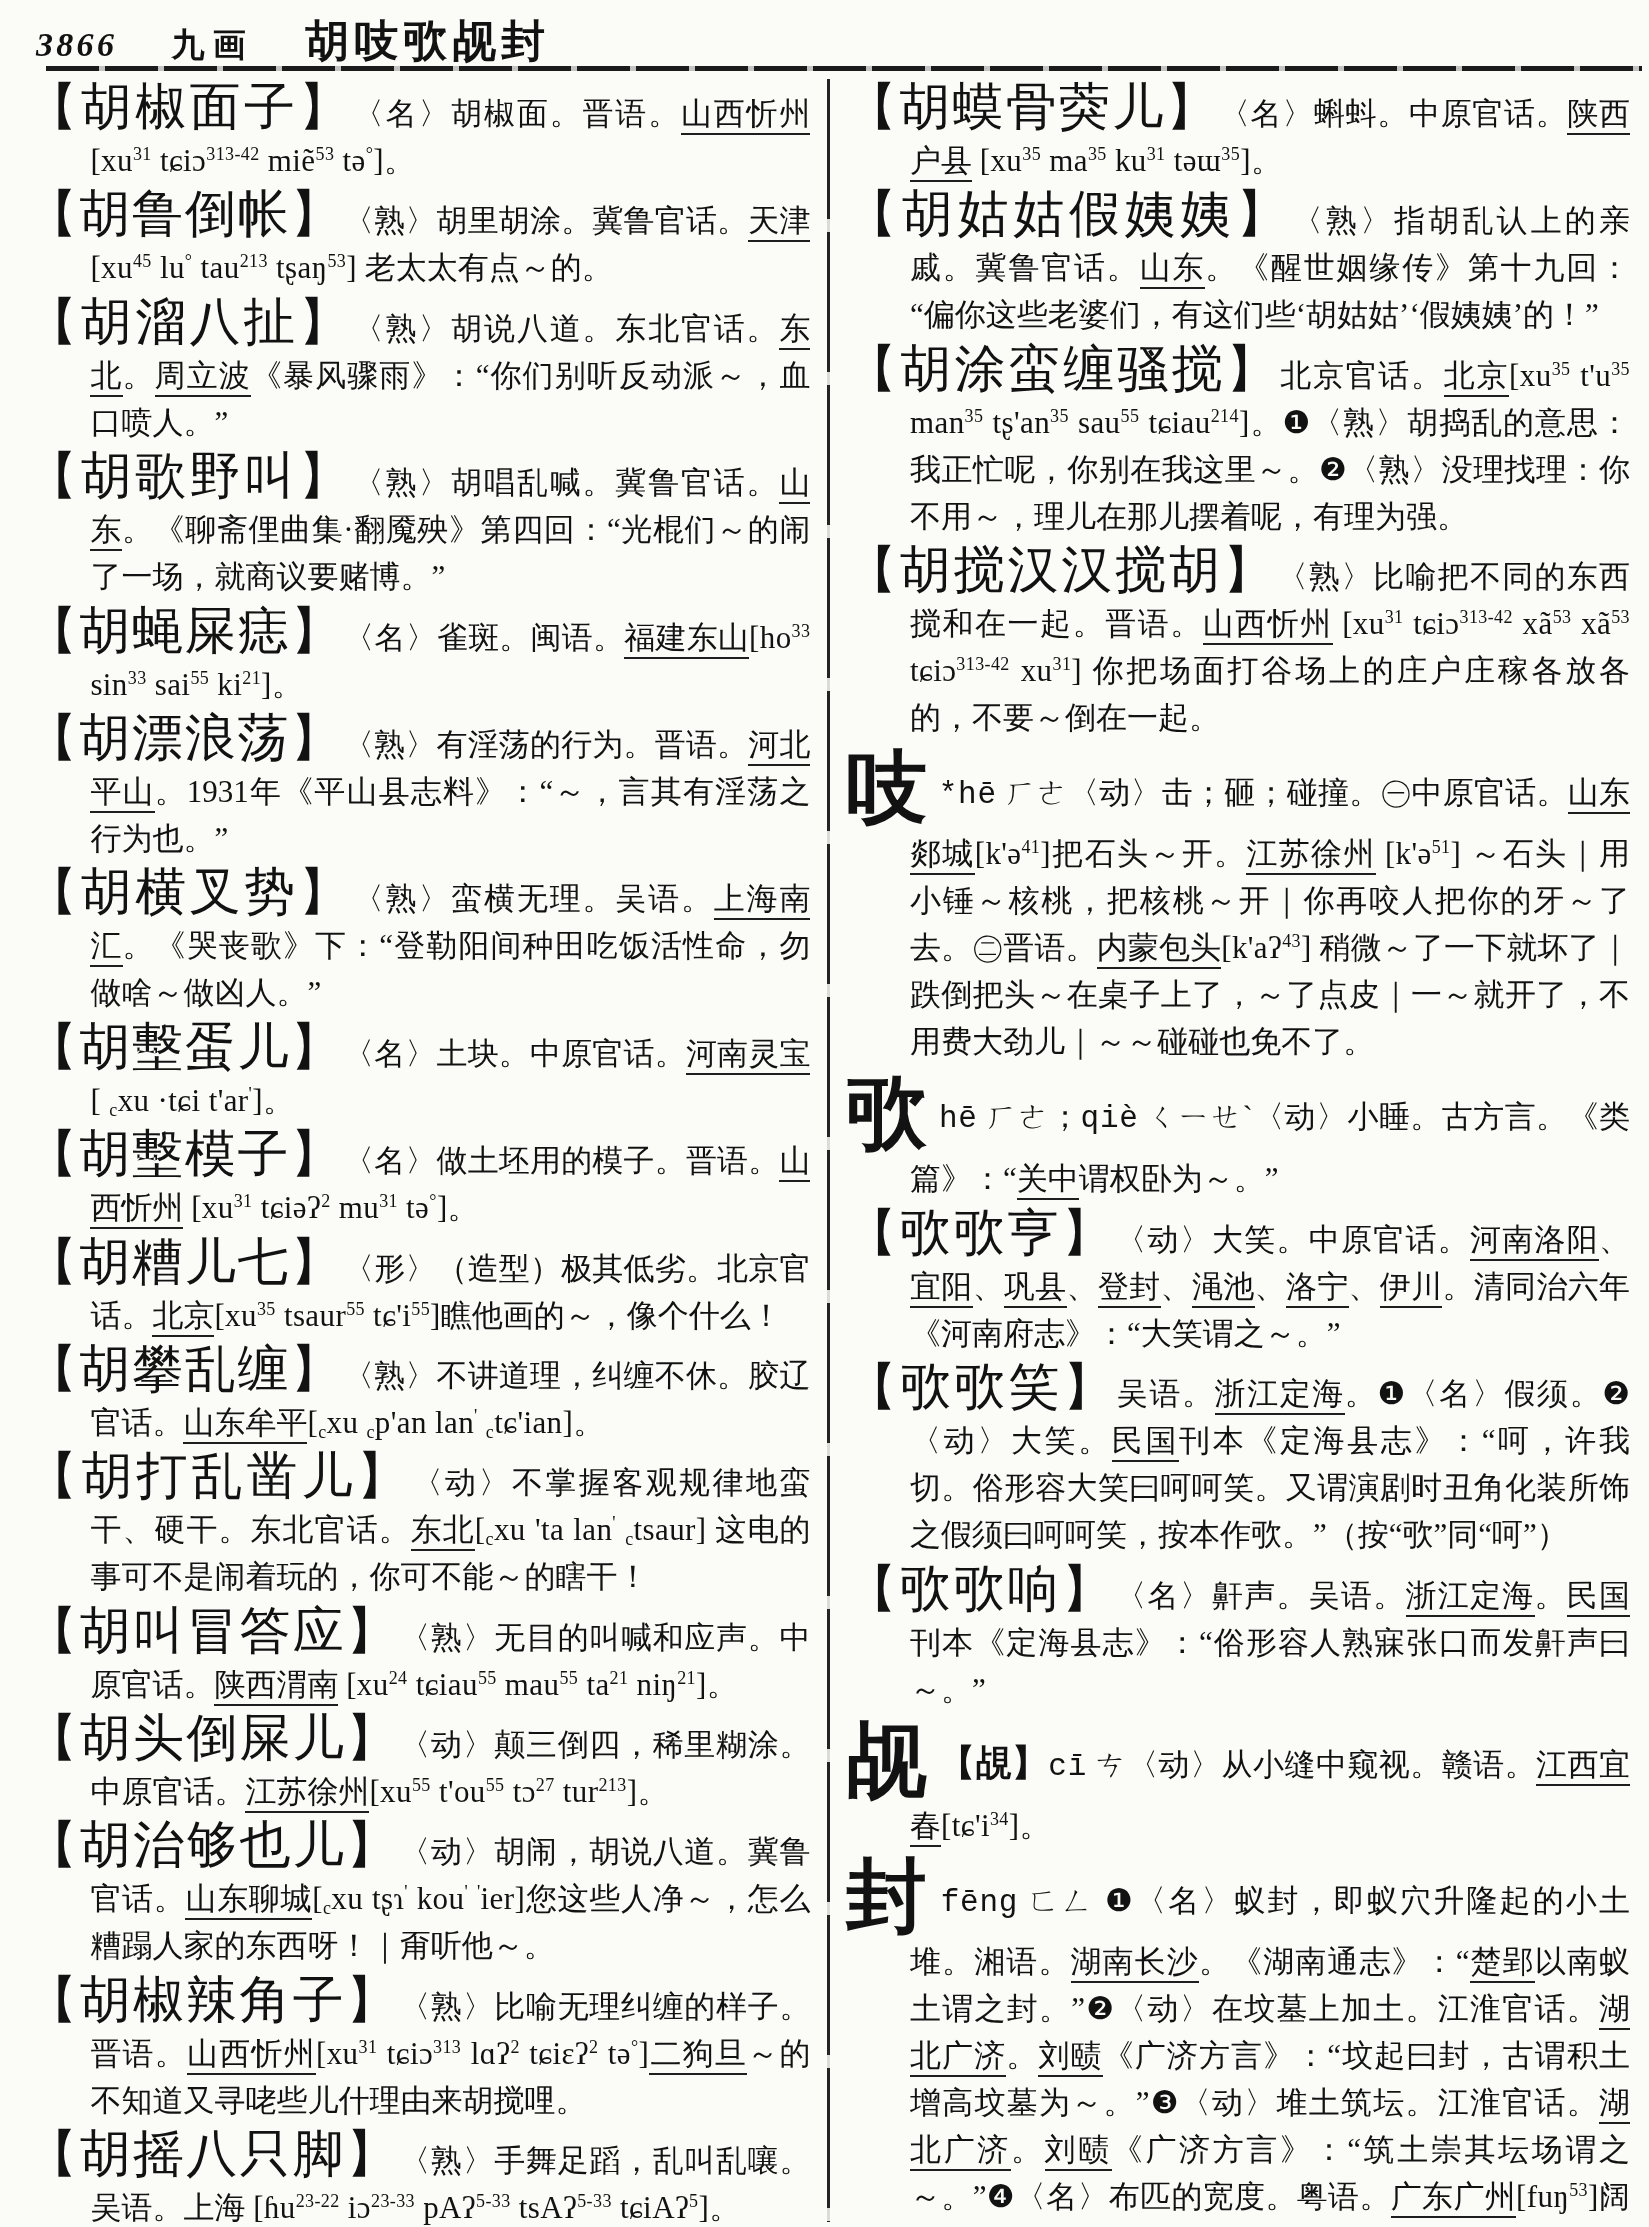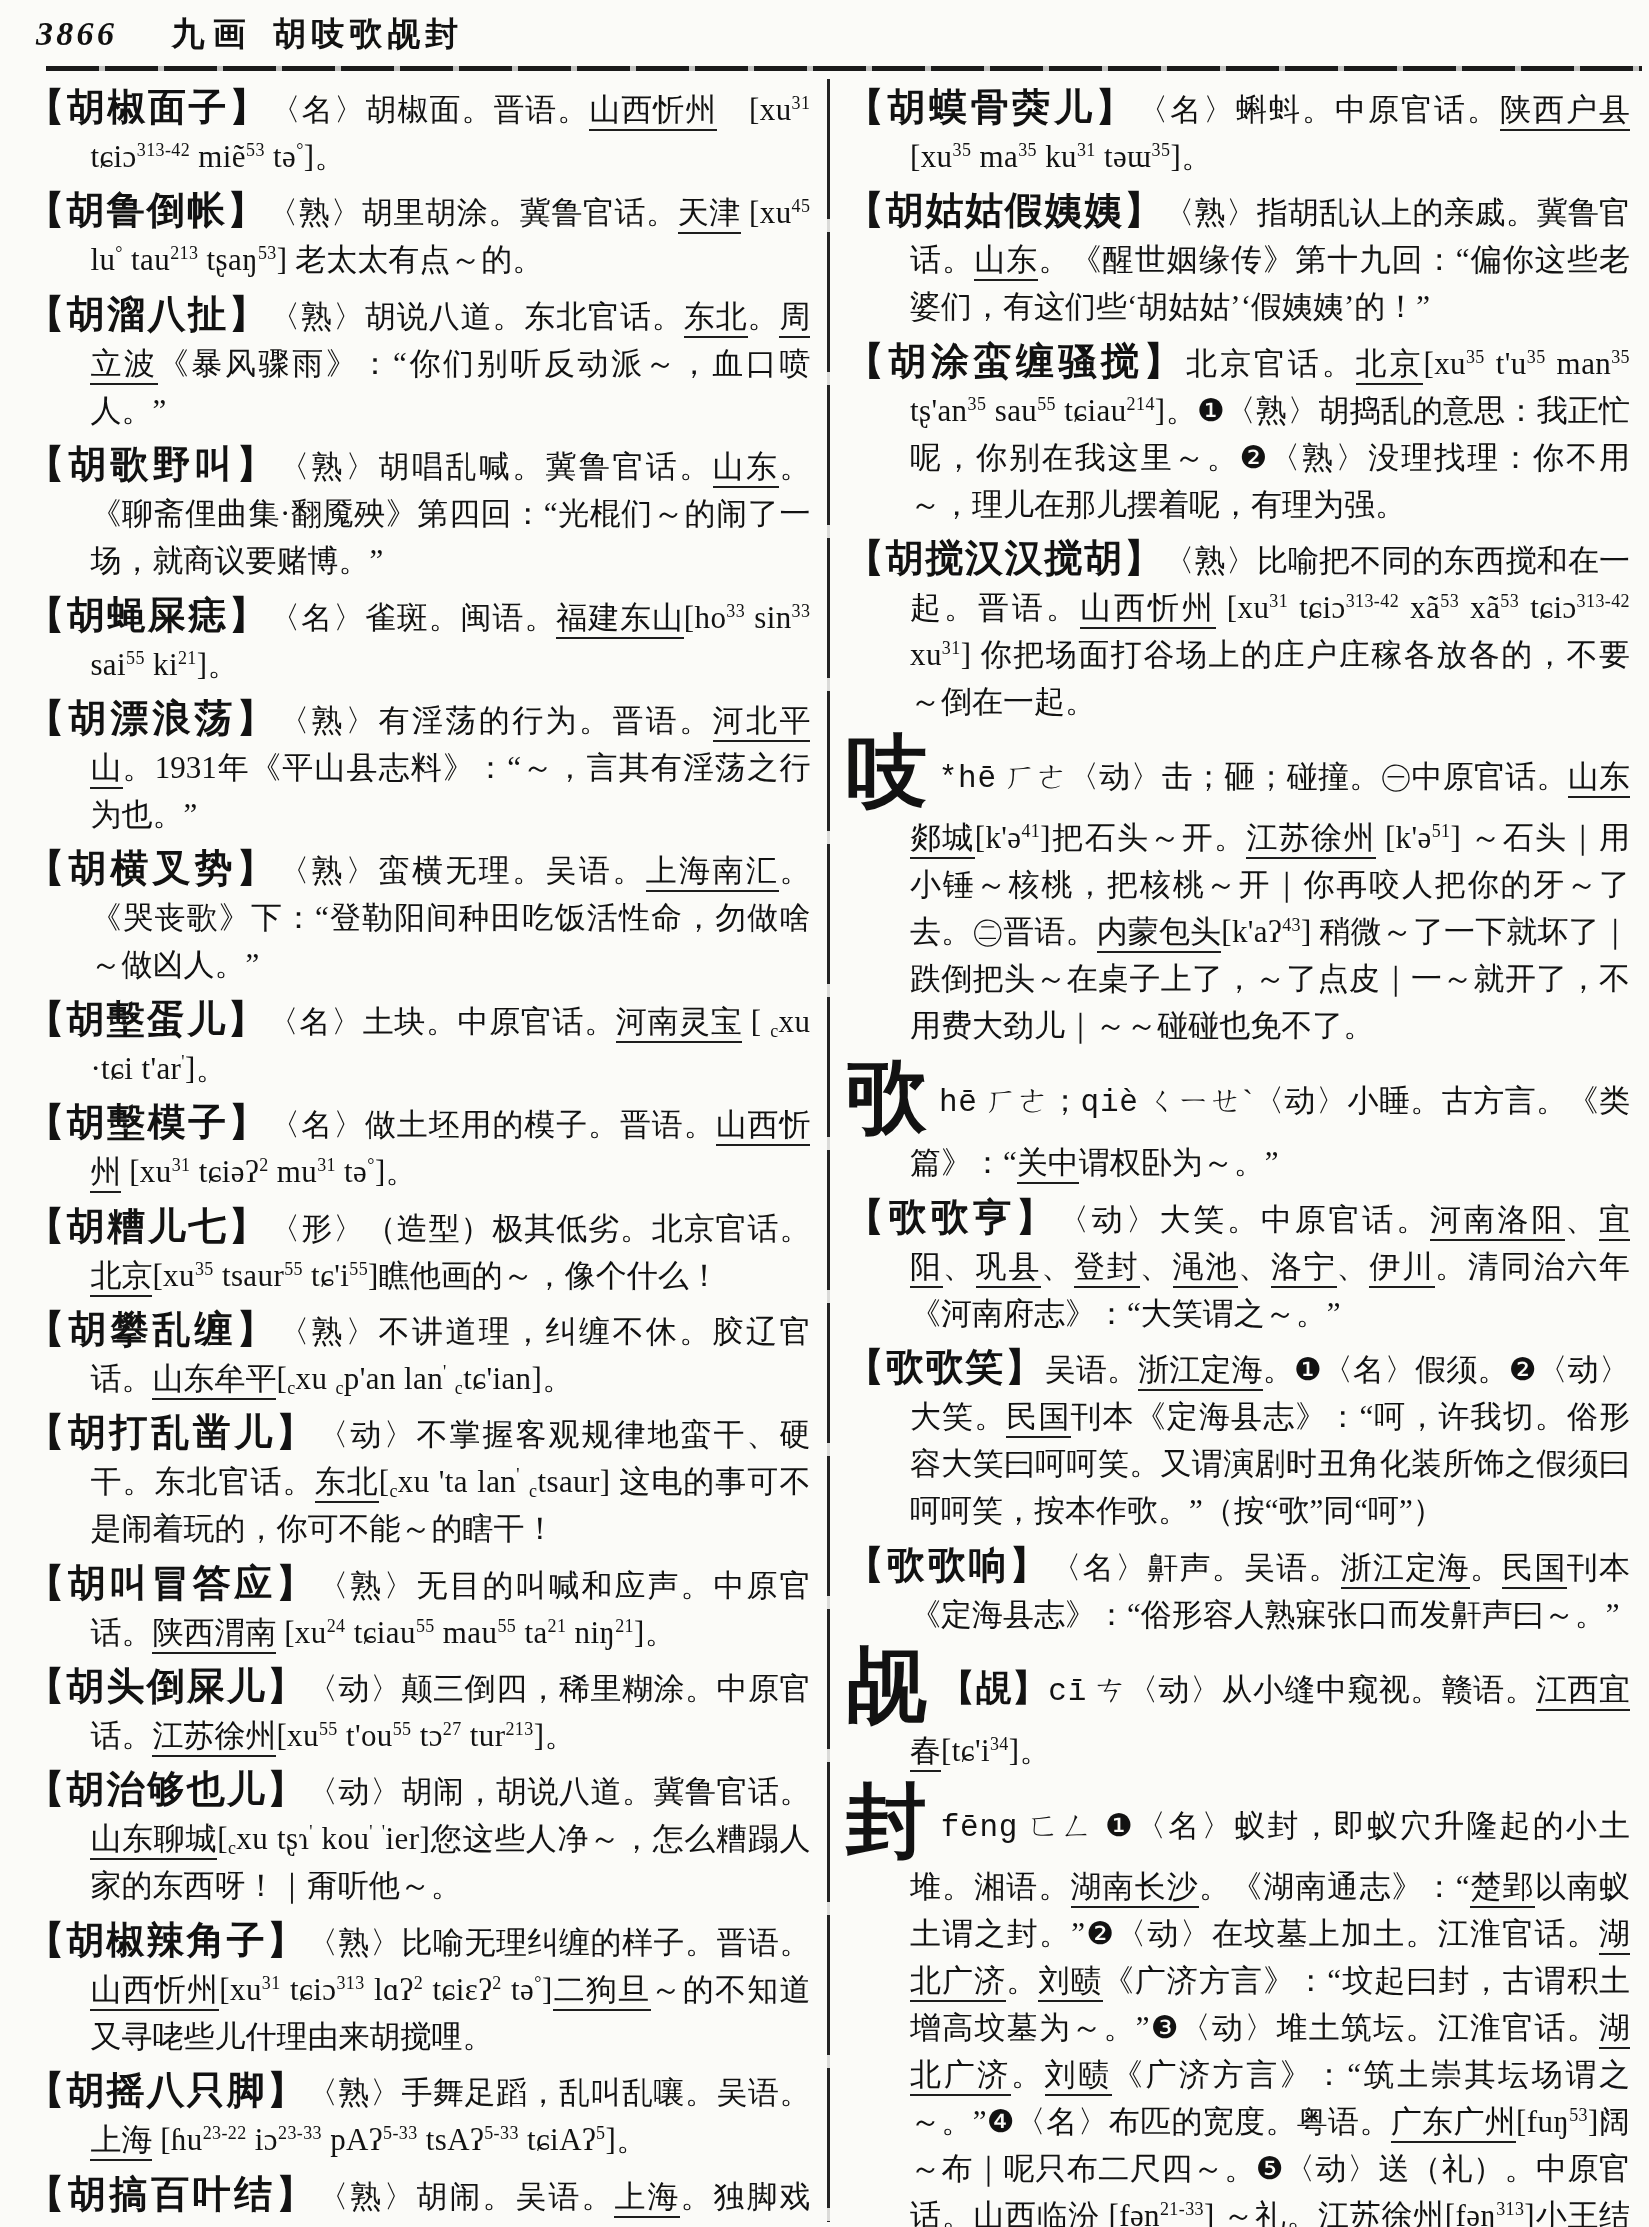--- a/index.html
+++ b/index.html
@@ -9,40 +9,40 @@
     width:1650px; height:2227px;
     background:#fbfbf8;
     color:#121212;
     font-family:"Liberation Serif","DejaVu Serif",serif;
     overflow:hidden;
   }
   
   .header { position:absolute; top:11.5px; left:36px; white-space:nowrap; }
   .pageno { font-size:34px; font-weight:bold; font-style:italic; letter-spacing:3.3px; }
   .section { font-size:33px; font-weight:bold; margin-left:51px; letter-spacing:8.2px;font-family:Liberation Serif, serif; }
-  .headchars { font-size:33px; font-weight:bold; margin-left:16px; letter-spacing:5px; }
+  .headchars { font-size:44px; font-weight:bold; margin-left:48px; letter-spacing:5px; }
   .rule {
     position:absolute; top:66px; left:46px; width:1596px; height:5px;
     background:repeating-linear-gradient(90deg,#1b1b1b 0 53px, rgba(27,27,27,.25) 53px 59px);
   }
   .divider {
     position:absolute; left:827px; top:79px; bottom:5px; width:2.5px;
     background:repeating-linear-gradient(180deg,#242424 0 140px, rgba(36,36,36,.15) 140px 153px);
   }
   
   .col {
     position:absolute; top:84px;
     width:784px;
     font-size:31px; line-height:47px;
     text-align:justify;
   }
   .col-left  { left:26.4px;  }
   .col-right { left:846px; }
   .entry { padding-left:64px; text-indent:-64px; margin-bottom:7.4px; }
-  .hw { font-weight:bold; font-size:38px; letter-spacing:1.6px; }
+  .hw { font-weight:normal; font-size:51px; letter-spacing:1.6px; }
   .charentry { margin-top:8.2px; margin-bottom:8.2px; }
   .bigchar {
     font-weight:bold; font-size:81px; line-height:1;
     vertical-align:-13.2px; letter-spacing:3.3px; margin-right:8.2px;
   }
   .ebody { }
   .ebody u, .ebody .un {
     text-decoration:none;
     border-bottom:2.5px solid #1e1e1e;
     padding-bottom:2px;

